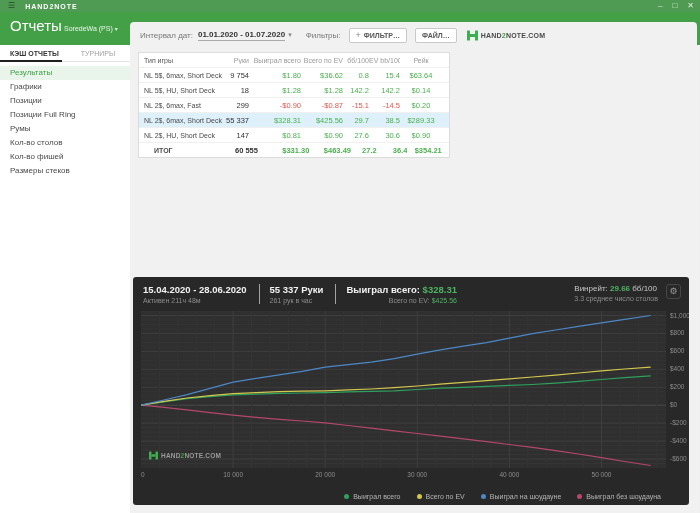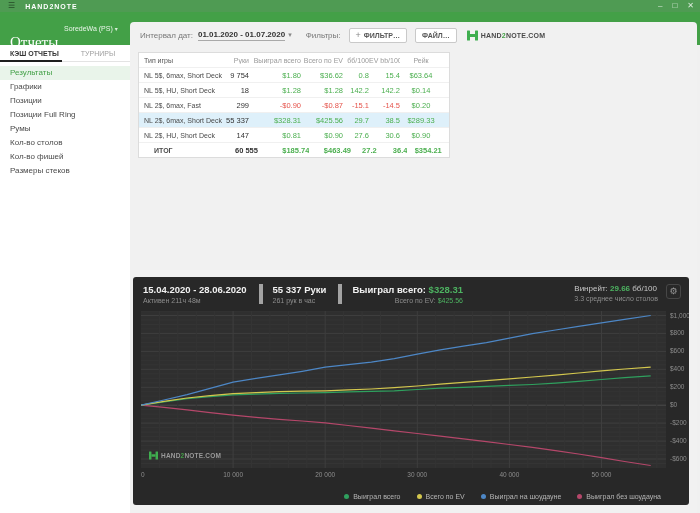--- a/index.html
+++ b/index.html
@@ -10,21 +10,21 @@
   
   .titlebar { position:absolute; left:0; top:0; width:700px; height:12px;
               background:#4f9b53; display:flex; align-items:center; }
   .menu-ic { margin-left:8px; font-size:8px; line-height:8px; color:rgba(0,0,0,.55); cursor:pointer; }
   .tb-title { margin-left:10px; font-size:7px; font-weight:bold; color:#fff; letter-spacing:1px; }
   .win-controls { margin-left:auto; margin-right:6px; display:flex; gap:10px; }
   .win-controls span { font-size:8px; line-height:10px; color:rgba(255,255,255,.8); cursor:pointer; }
 
   
   .green-band { position:absolute; left:0; top:12px; width:700px; height:33px; background:#43a047; }
-  .page-title { position:absolute; left:10px; top:22px; font-size:15px; color:#fff;font-family:Liberation Serif, serif; }
+  .page-title { position:absolute; left:10px; top:5px; font-size:15px; color:#fff; }
   .account { position:absolute; left:64px; top:13px; font-size:7px; color:#eaf6ea; cursor:pointer; }
   .account .caret { font-size:6px; color:#d9efd9; margin-left:2px; }
 
   
   .sidebar { position:absolute; left:0; top:45px; width:130px; height:468px; background:#fff; }
   .tabs { position:relative; height:17px; border-bottom:1px solid #e3e3e3; display:flex; align-items:center; }
   .tab-a { margin-left:10px; font-size:7px; font-weight:bold; color:#333; cursor:pointer; }
   .tab-b { margin-left:22px; font-size:7px; color:#9e9e9e; cursor:pointer; }
   .tab-underline { position:absolute; left:0; bottom:-1px; width:62px; height:2px; background:#1f1f1f; }
   .menu { padding-top:4px; }
@@ -66,21 +66,21 @@
   .pos { color:#4caf50; }
   .neg { color:#e5534b; }
 
   
   .chart-panel { position:absolute; left:3px; top:255px; width:556px; height:228px;
                  background:#282828; border-radius:3px; color:#ddd; }
   .ch-header { display:flex; align-items:flex-start; padding:7px 8px 0 10px; }
   .blk .l1 { font-size:9.5px; font-weight:bold; color:#f2f2f2; white-space:nowrap; }
   .blk .l1 .gval { color:#4db361; }
   .blk .l2 { font-size:7px; color:#8d8d8d; margin-top:2px; white-space:nowrap; }
-  .blk2, .blk3 { border-left:4px solid #a3a3a3; padding-left:10px; margin-left:12px; }
+  .blk2, .blk3 { border-left:1px solid #a3a3a3; padding-left:10px; margin-left:12px; }
   .blk3 .l2 { text-align:right; }
   .blk3 .l2 .gval { color:#4db361; }
   .rblk { margin-left:auto; text-align:left; padding-right:8px; }
   .rblk .l1 { font-size:8px; font-weight:normal; color:#c9c9c9; white-space:nowrap; }
   .rblk .l1 .gval { color:#4db361; font-weight:bold; }
   .rblk .l2 { font-size:7px; color:#8d8d8d; margin-top:2px; }
   .gear-btn { width:15px; height:15px; border:1px solid #474747; border-radius:3px; color:#9a9a9a;
               font-size:9px; line-height:13px; text-align:center; cursor:pointer; flex:none; }
 
   .plot-svg { position:absolute; left:8px; top:34px; }
@@ -206,21 +206,21 @@
             <span class="c1">147</span>
             <span class="c2 pos">$0.81</span>
             <span class="c3 pos">$0.90</span>
             <span class="c4 pos">27.6</span>
             <span class="c5 pos">30.6</span>
             <span class="c6 pos">$0.90</span>
           </div>
           <div class="trow total">
             <span class="c0">ИТОГ</span>
             <span class="c1">60 555</span>
-            <span class="c2 pos">$185.74</span>
+            <span class="c2 pos">$331.30</span>
             <span class="c3 pos">$463.49</span>
             <span class="c4 pos">27.2</span>
             <span class="c5 pos">36.4</span>
             <span class="c6 pos">$354.21</span>
           </div>
         </div>
     </div>
 
     <div class="chart-panel">
       <div class="ch-header">

